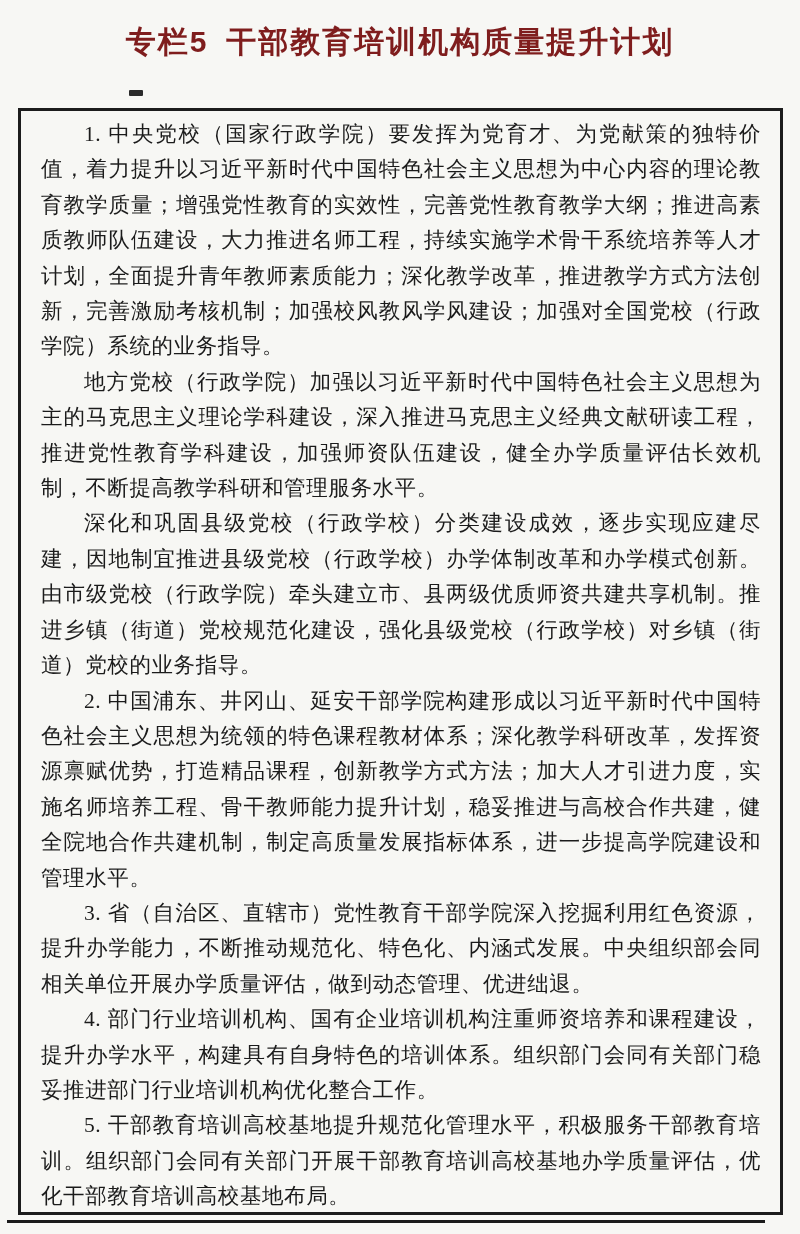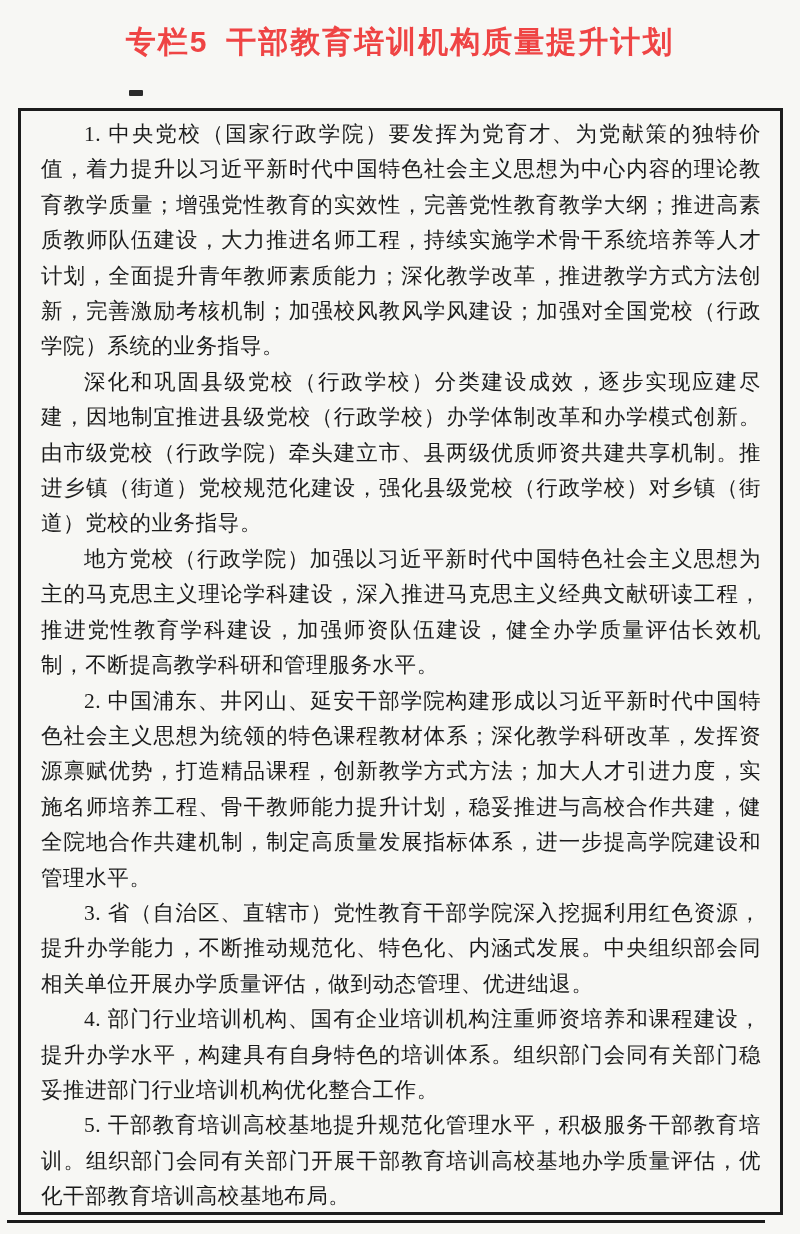--- a/index.html
+++ b/index.html
@@ -15,21 +15,21 @@
   .title {
     position: absolute;
     top: 22px;
     left: 0;
     width: 100%;
     text-align: center;
     font-family: "Liberation Sans", "DejaVu Sans", sans-serif;
     font-weight: bold;
     font-size: 30px;
     letter-spacing: 2px;
-    color: #ef4444;
+    color: #7f1d1d;
     white-space: nowrap;
   }
   .title .prefix { margin-right: 18px; }
   .content-box {
     position: absolute;
     left: 18px;
     top: 108px;
     width: 765px;
     height: 1107px;
     box-sizing: border-box;
@@ -68,21 +68,21 @@
 <body>
 
 <div class="scan-speck"></div>
 
 <div class="title">
   <span class="prefix">专栏5</span><span>干部教育培训机构质量提升计划</span>
 </div>
 
 <div class="content-box">
   <p>1. 中央党校（国家行政学院）要发挥为党育才、为党献策的独特价值，着力提升以习近平新时代中国特色社会主义思想为中心内容的理论教育教学质量；增强党性教育的实效性，完善党性教育教学大纲；推进高素质教师队伍建设，大力推进名师工程，持续实施学术骨干系统培养等人才计划，全面提升青年教师素质能力；深化教学改革，推进教学方式方法创新，完善激励考核机制；加强校风教风学风建设；加强对全国党校（行政学院）系统的业务指导。</p>
+  <p>地方党校（行政学院）加强以习近平新时代中国特色社会主义思想为主的马克思主义理论学科建设，深入推进马克思主义经典文献研读工程，推进党性教育学科建设，加强师资队伍建设，健全办学质量评估长效机制，不断提高教学科研和管理服务水平。</p>
   <p>深化和巩固县级党校（行政学校）分类建设成效，逐步实现应建尽建，因地制宜推进县级党校（行政学校）办学体制改革和办学模式创新。由市级党校（行政学院）牵头建立市、县两级优质师资共建共享机制。推进乡镇（街道）党校规范化建设，强化县级党校（行政学校）对乡镇（街道）党校的业务指导。</p>
-  <p>地方党校（行政学院）加强以习近平新时代中国特色社会主义思想为主的马克思主义理论学科建设，深入推进马克思主义经典文献研读工程，推进党性教育学科建设，加强师资队伍建设，健全办学质量评估长效机制，不断提高教学科研和管理服务水平。</p>
   <p>2. 中国浦东、井冈山、延安干部学院构建形成以习近平新时代中国特色社会主义思想为统领的特色课程教材体系；深化教学科研改革，发挥资源禀赋优势，打造精品课程，创新教学方式方法；加大人才引进力度，实施名师培养工程、骨干教师能力提升计划，稳妥推进与高校合作共建，健全院地合作共建机制，制定高质量发展指标体系，进一步提高学院建设和管理水平。</p>
   <p>3. 省（自治区、直辖市）党性教育干部学院深入挖掘利用红色资源，提升办学能力，不断推动规范化、特色化、内涵式发展。中央组织部会同相关单位开展办学质量评估，做到动态管理、优进绌退。</p>
   <p>4. 部门行业培训机构、国有企业培训机构注重师资培养和课程建设，提升办学水平，构建具有自身特色的培训体系。组织部门会同有关部门稳妥推进部门行业培训机构优化整合工作。</p>
   <p>5. 干部教育培训高校基地提升规范化管理水平，积极服务干部教育培训。组织部门会同有关部门开展干部教育培训高校基地办学质量评估，优化干部教育培训高校基地布局。</p>
 </div>
 
 <div class="scan-artifact-line"></div>
 
 </body></html>

